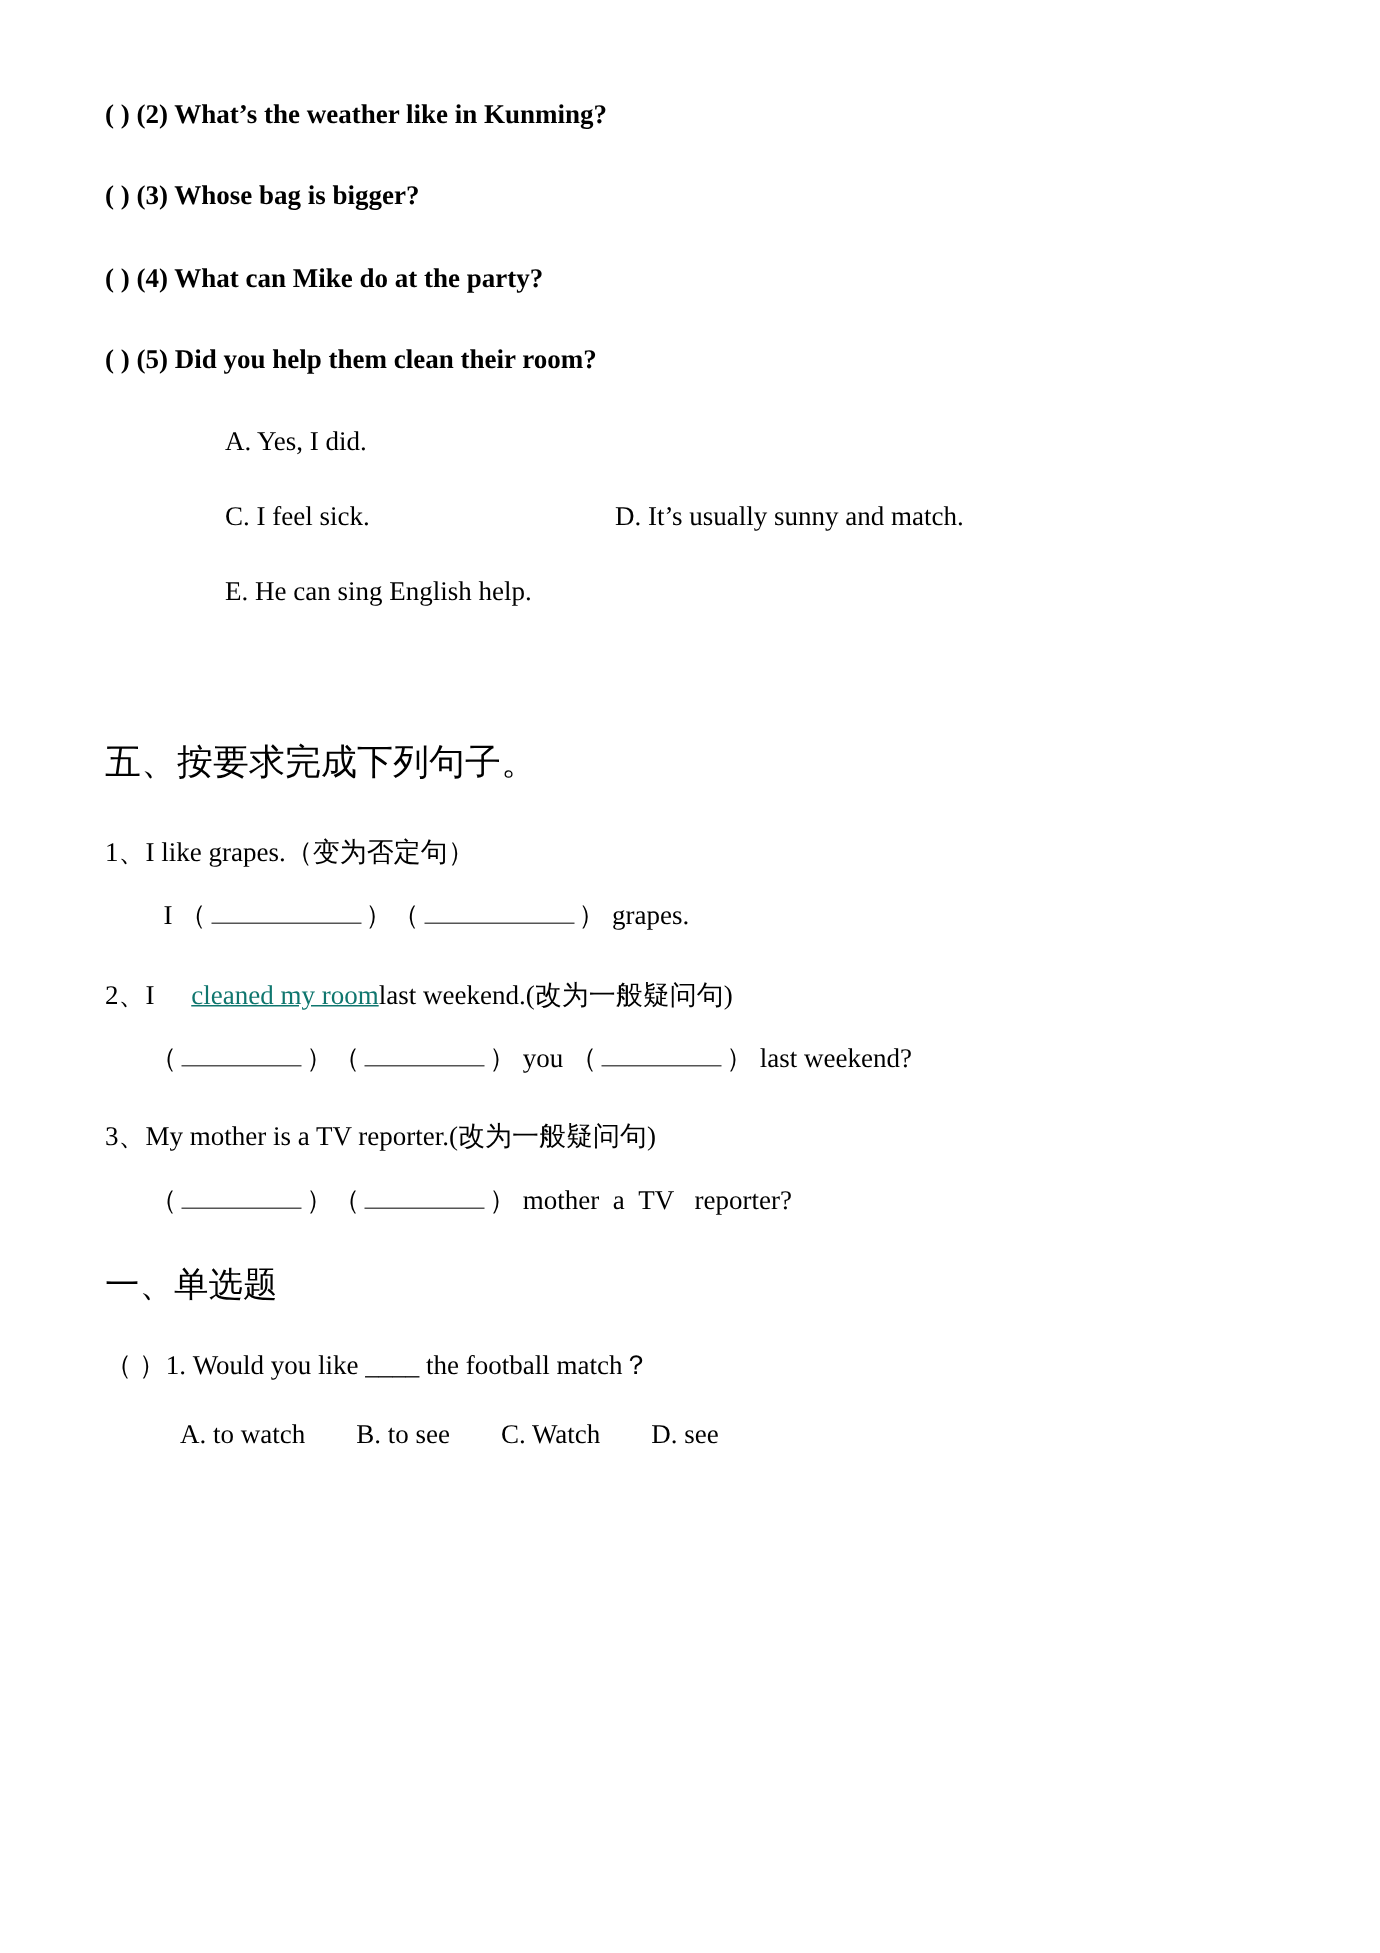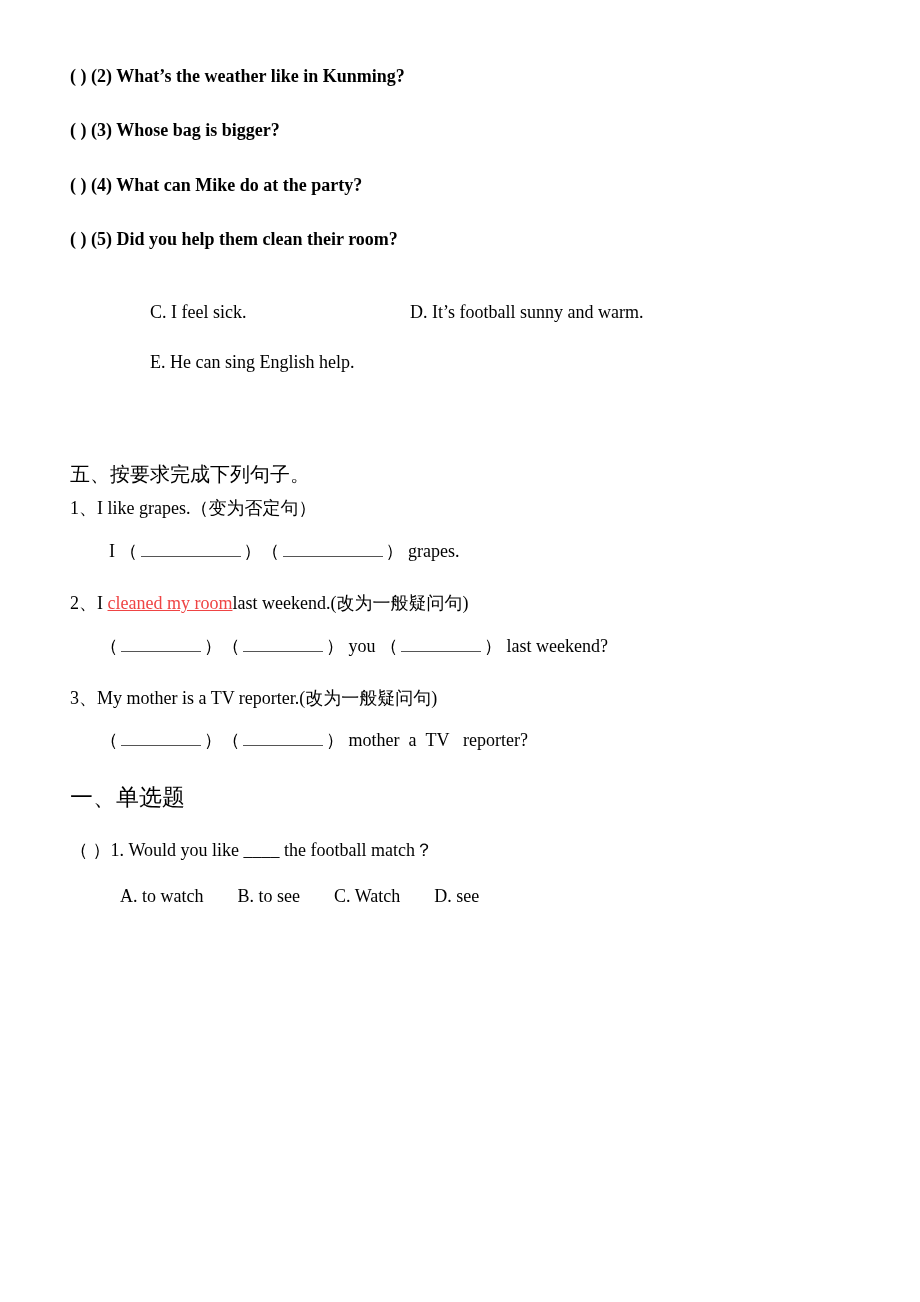--- a/index.html
+++ b/index.html
@@ -34,29 +34,31 @@
       display: flex;
       margin-bottom: 18px;
     }
     .option-item {
       min-width: 260px;
     }
     .divider-space {
       height: 30px;
     }
     .section-title {
-      font-size: 20px;
-      font-family: Liberation Sans, sans-serif;
+      font-size: 24px;
+      margin-bottom: 20px;
+      font-family: Liberation Mono, monospace;
     }
     .sub-question {
       margin-bottom: 10px;
     }
     .underline-text {
       text-decoration: underline;
-      color: #ef4444;
+      color: #0f766e;
+      margin-left: 20px;
     }
     .indent-block {
       margin-left: 30px;
     }
     .answer-fill-row {
       display: flex;
       align-items: baseline;
       margin-bottom: 20px;
       flex-wrap: wrap;
     }
@@ -107,24 +109,25 @@
   <div class="question-line">
     <span>( ) (4) What can Mike do at the party?</span>
   </div>
   <div class="question-line">
     <span>( ) (5) Did you help them clean their room?</span>
   </div>
 </div>
 
 <div class="answer-options">
   <div class="option-row">
+    <span class="option-item">A. Yes, I did.</span>
   </div>
   <div class="option-row">
     <span class="option-item">C. I feel sick.</span>
-    <span class="option-item">D. It’s football sunny and warm.</span>
+    <span class="option-item">D. It’s usually sunny and match.</span>
   </div>
   <div class="option-row">
     <span class="option-item">E. He can sing English help.</span>
   </div>
 </div>
 
 <div class="divider-space"></div>
 <div class="divider-space"></div>
 
 <div>

